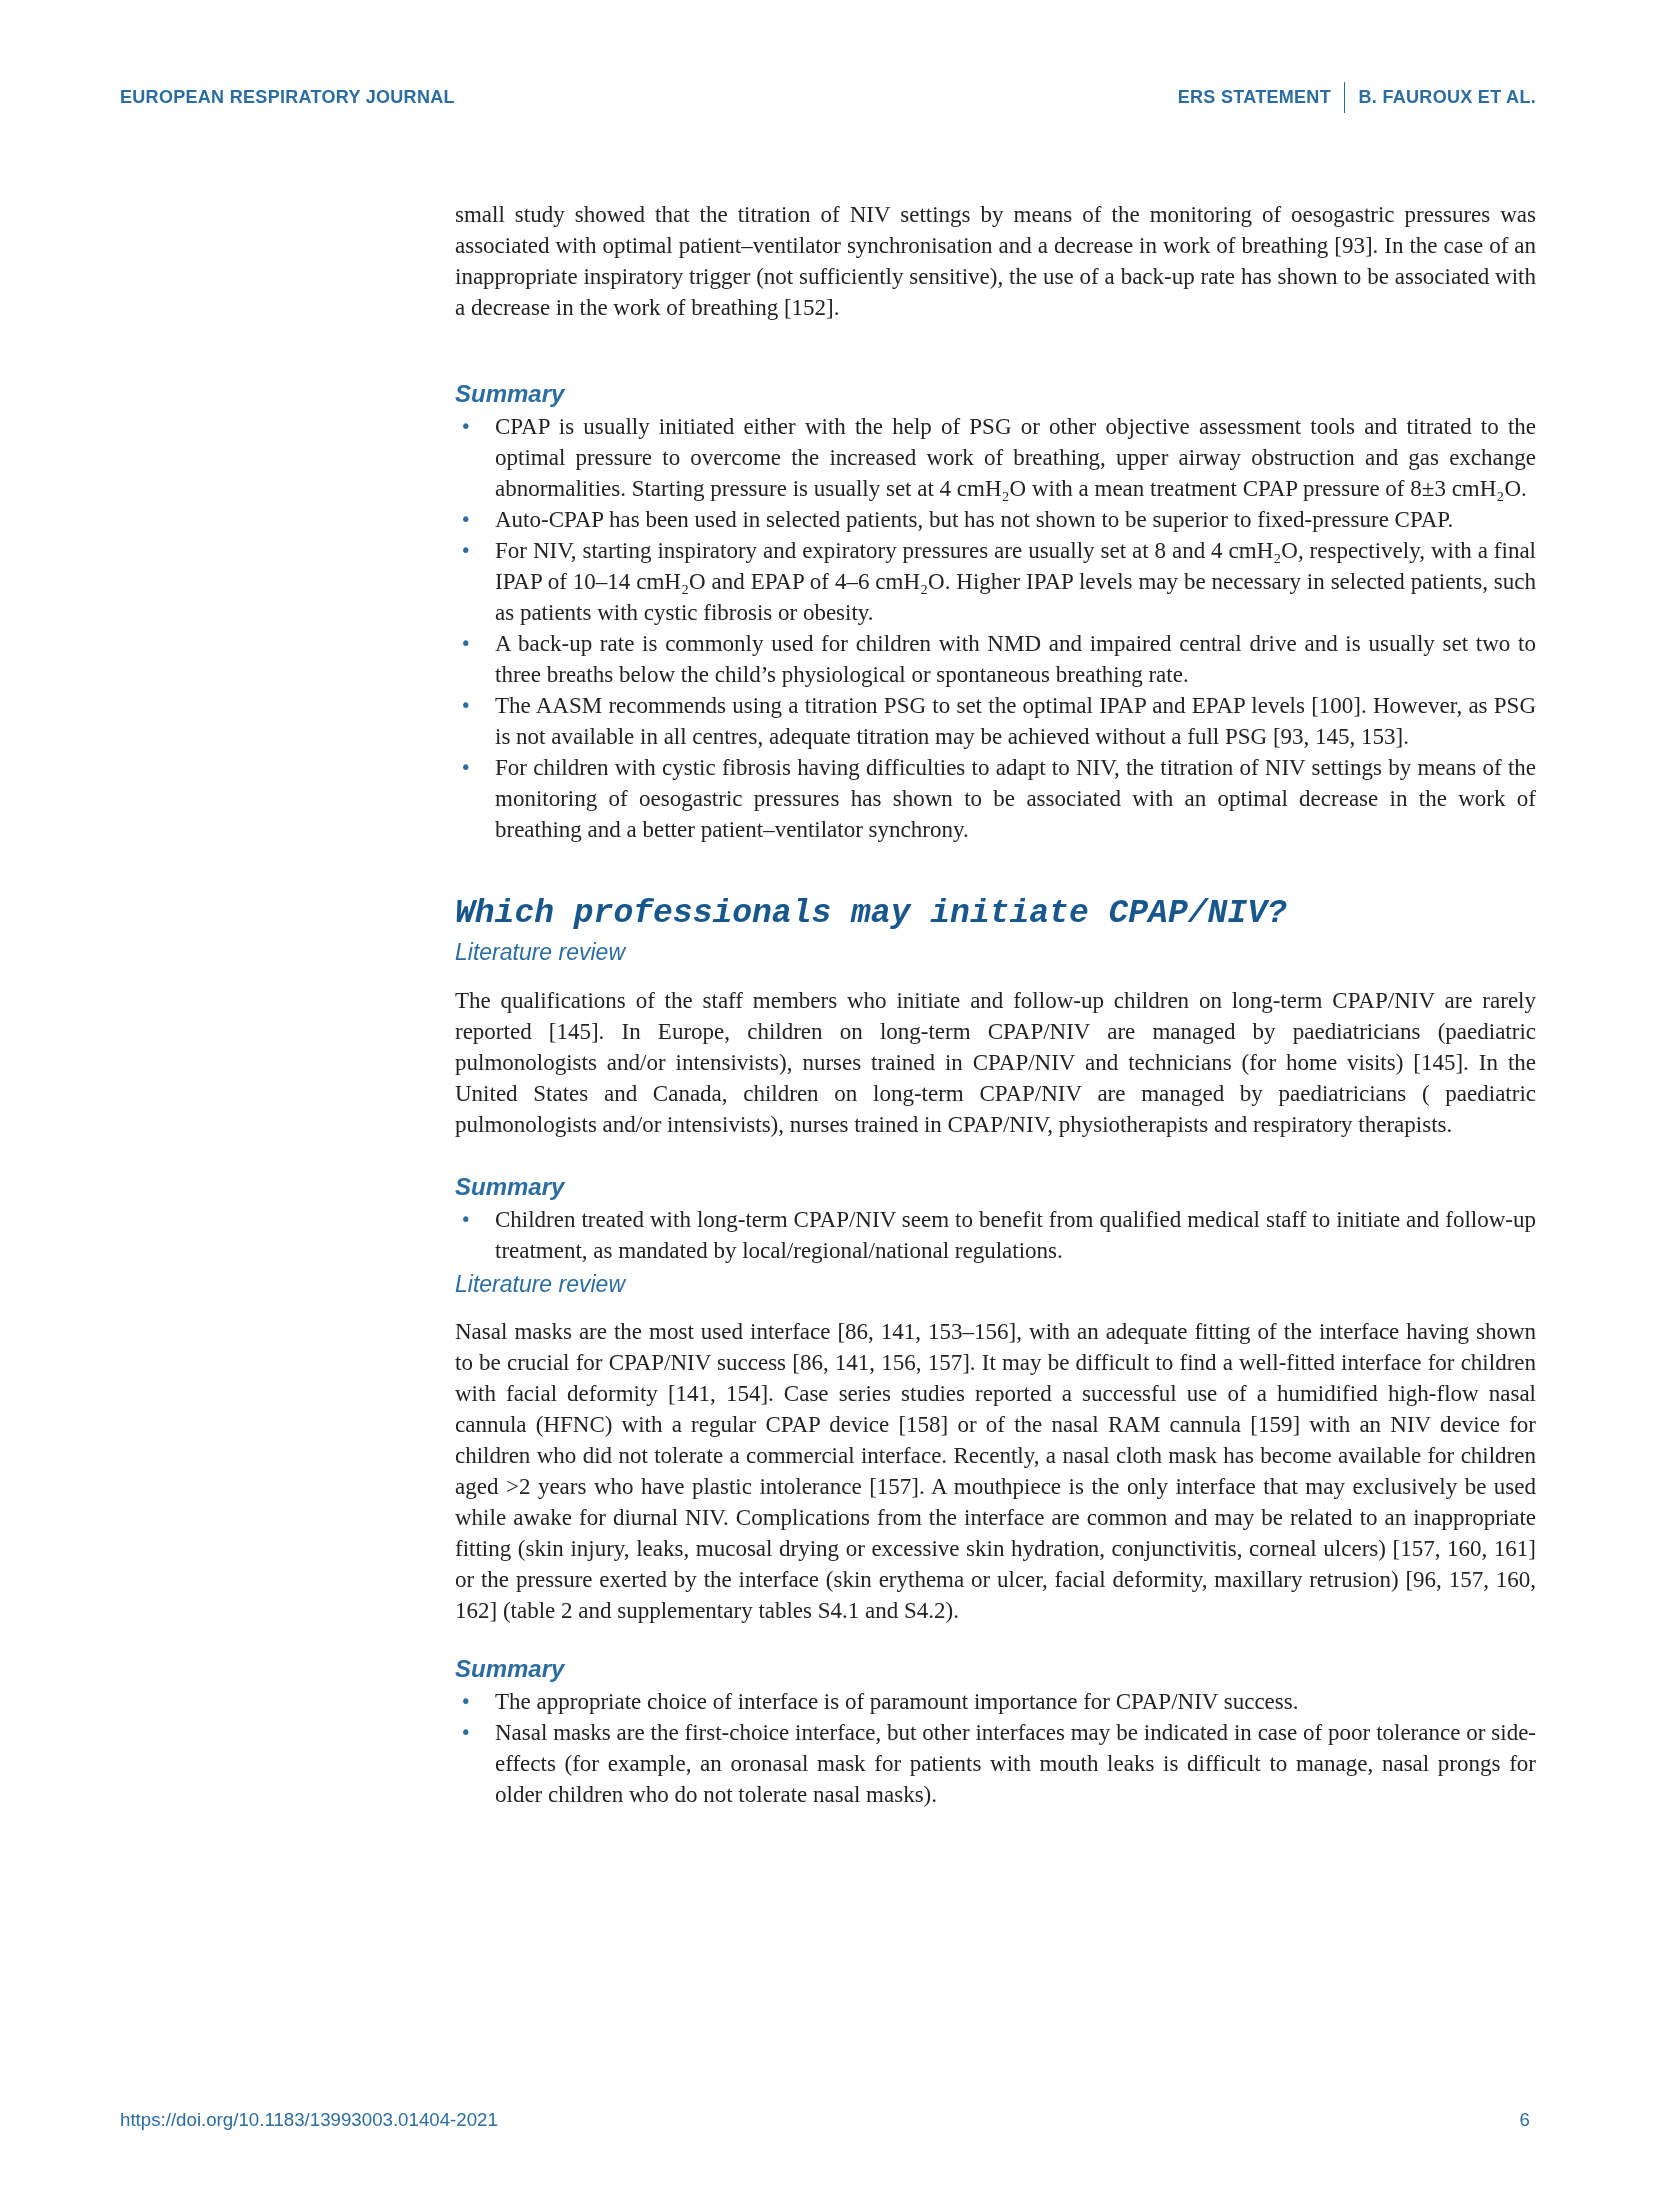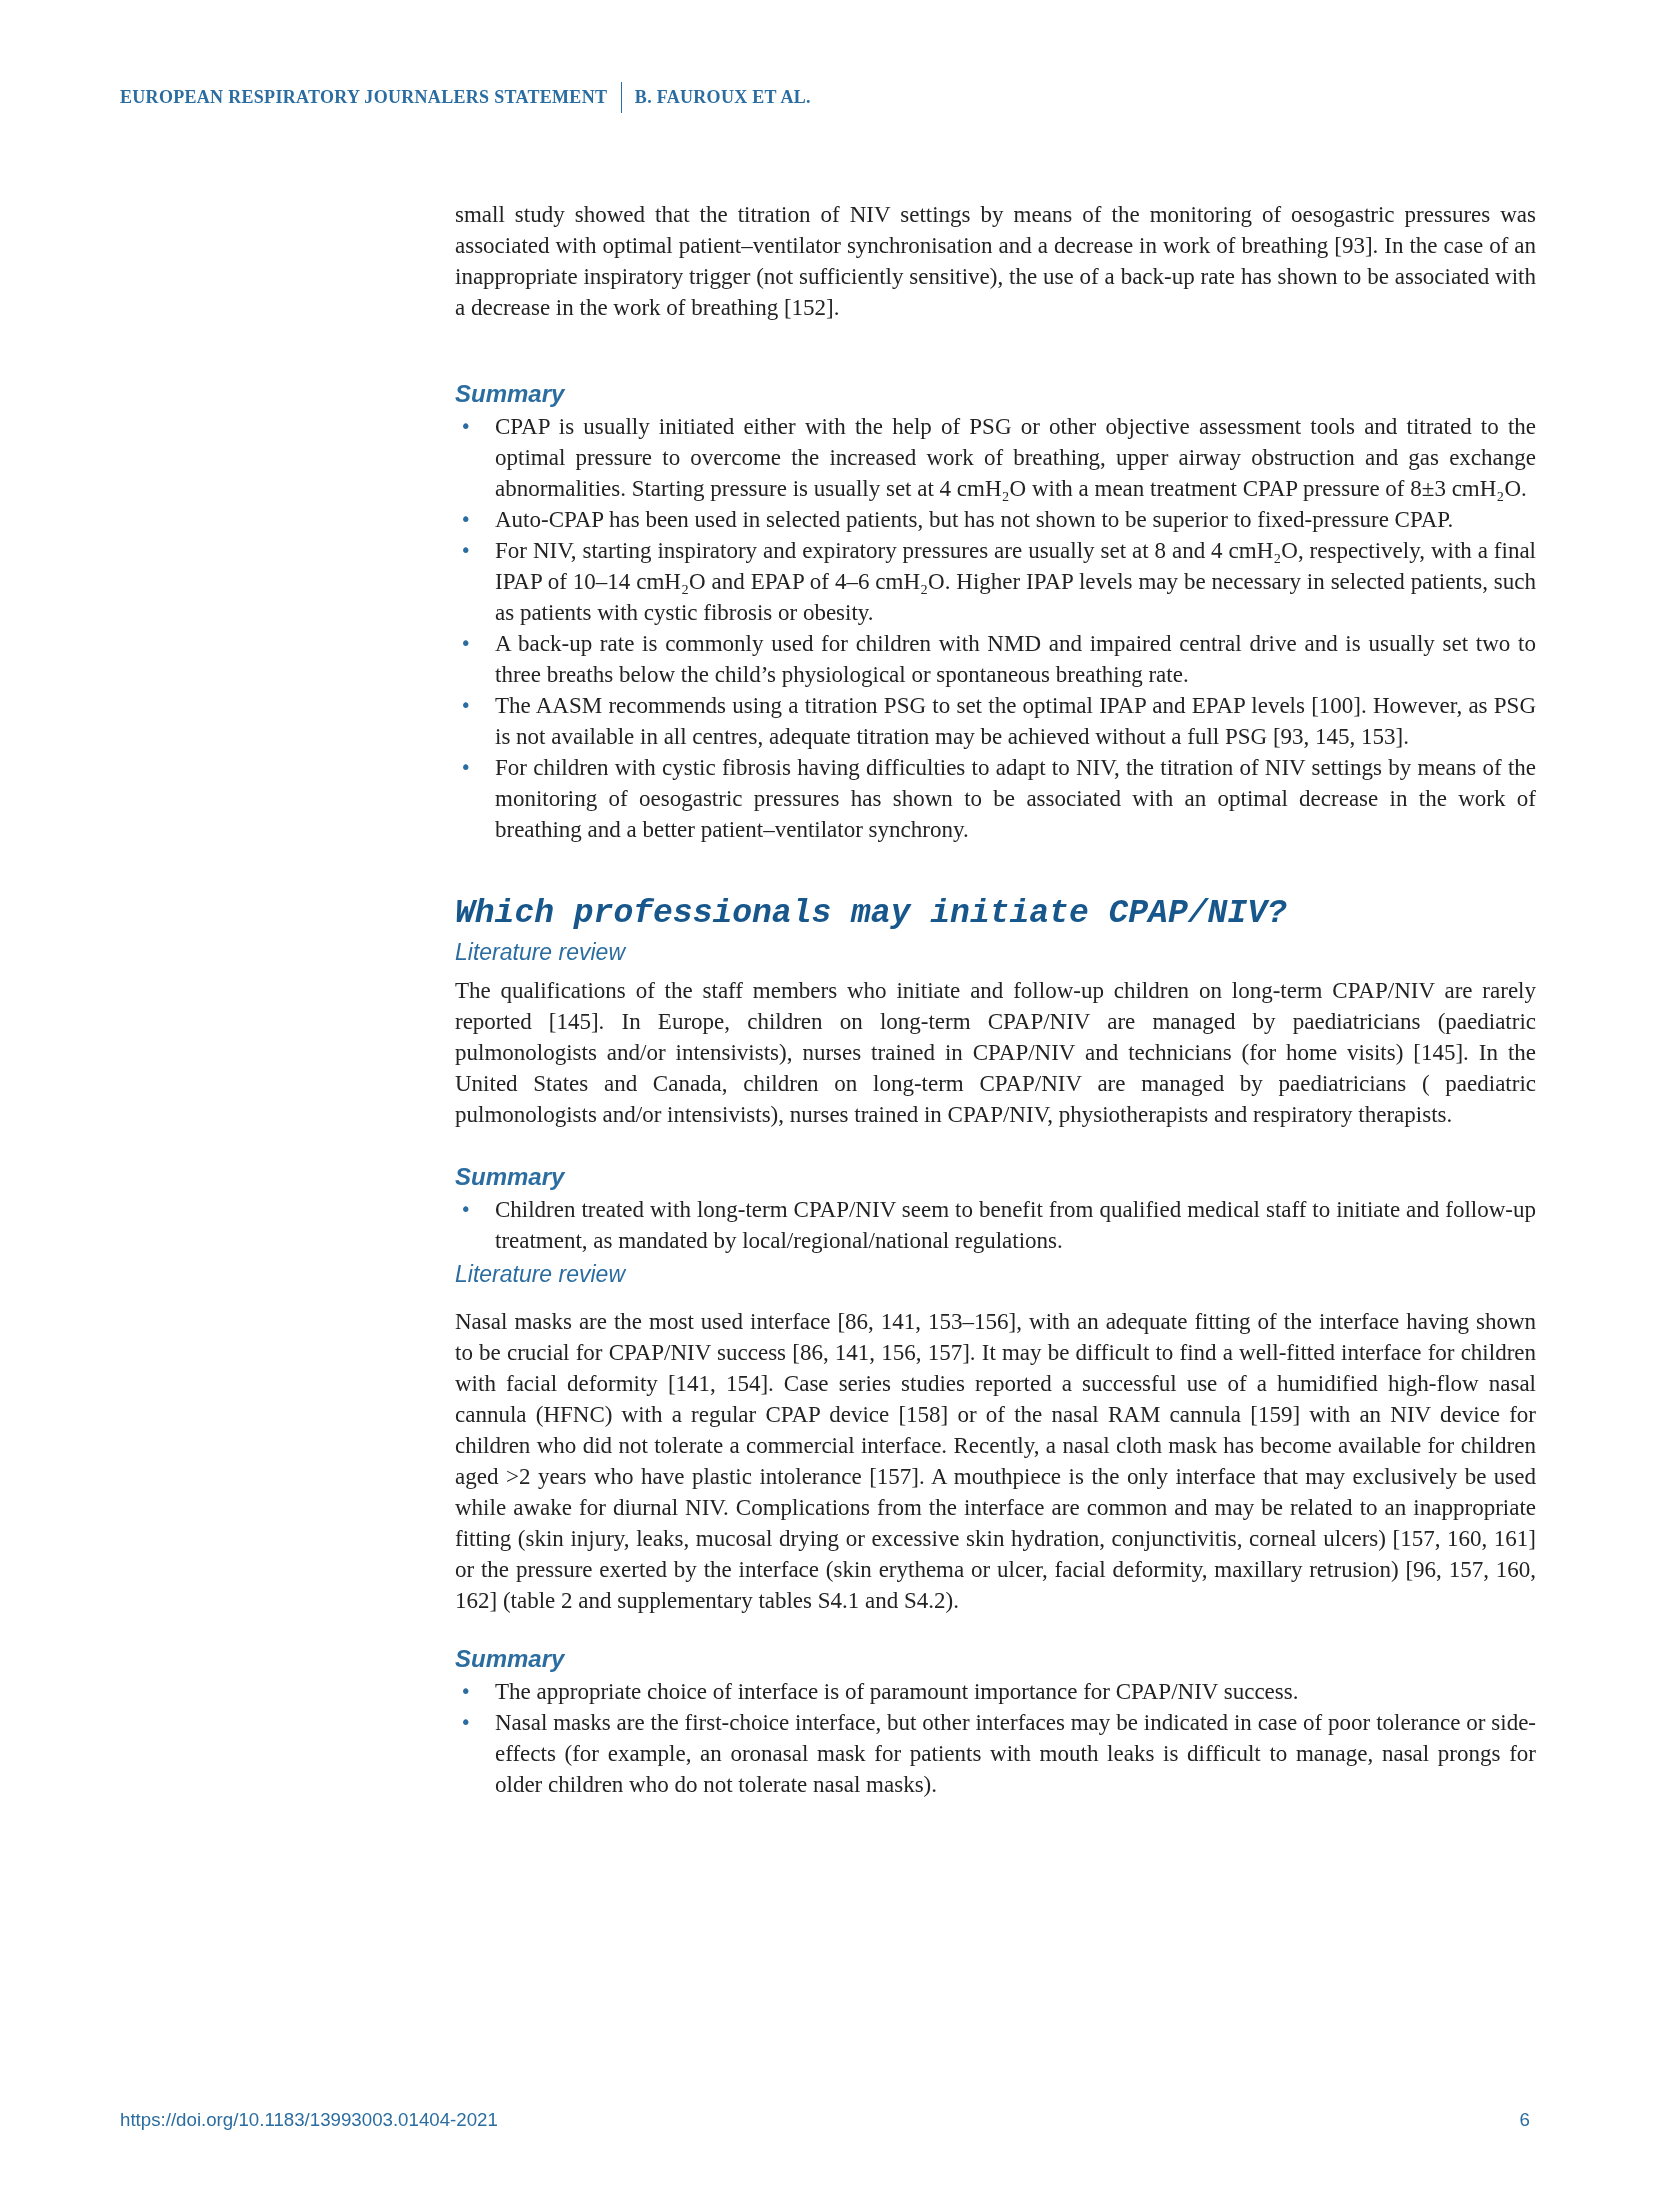--- a/index.html
+++ b/index.html
@@ -14,22 +14,22 @@
     height:2205px;
     background:#ffffff;
     overflow:hidden;
     color:var(--ink);
     font-family:"Liberation Serif","DejaVu Serif",serif;
   }
   
   .page-header{
     position:absolute;
     left:120px; right:118px; top:82px;
-    display:flex; align-items:center;
-    font-family:Liberation Serif, serif;
+    display:flex; justify-content:space-between; align-items:center;
+    font-family:Liberation Sans, sans-serif;
     font-size:18px; font-weight:700;
     color:var(--blue-mid);
     letter-spacing:0.3px;
   }
   .header-right{display:flex;align-items:center;gap:13.3px;}
   .vsep{display:inline-block;width:0;height:31px;border-left:1.3px solid var(--blue-mid);}
   
   .content{
     position:absolute;
     left:455px; top:199px; width:1081px;
@@ -70,21 +70,21 @@
     font-size:26px; line-height:31px;
     color:var(--blue-dark);
   }
   .h-sub{
     margin:4px 0 0 0;
     font-family:"Liberation Sans","DejaVu Sans",sans-serif;
     font-style:italic; font-weight:700;
     font-size:25px; line-height:33px;
     color:var(--blue-dark);
   }
-  .mt-p2{margin-top:7px;}
+  .mt-p2{margin-top:17px;}
   .mt-p3{margin-top:16px;}
   .mt-sum2{margin-top:31px;}
   .mt-sum3{margin-top:27px;}
   .mt-lit2{margin-top:2.7px;}
   .bullets{margin-top:1.3px;}
   .bullet{display:flex;align-items:flex-start;}
   .marker{
     flex:0 0 40px; box-sizing:border-box; padding-left:5.3px;
     color:var(--blue-mid);
     font-family:"DejaVu Sans",sans-serif;

